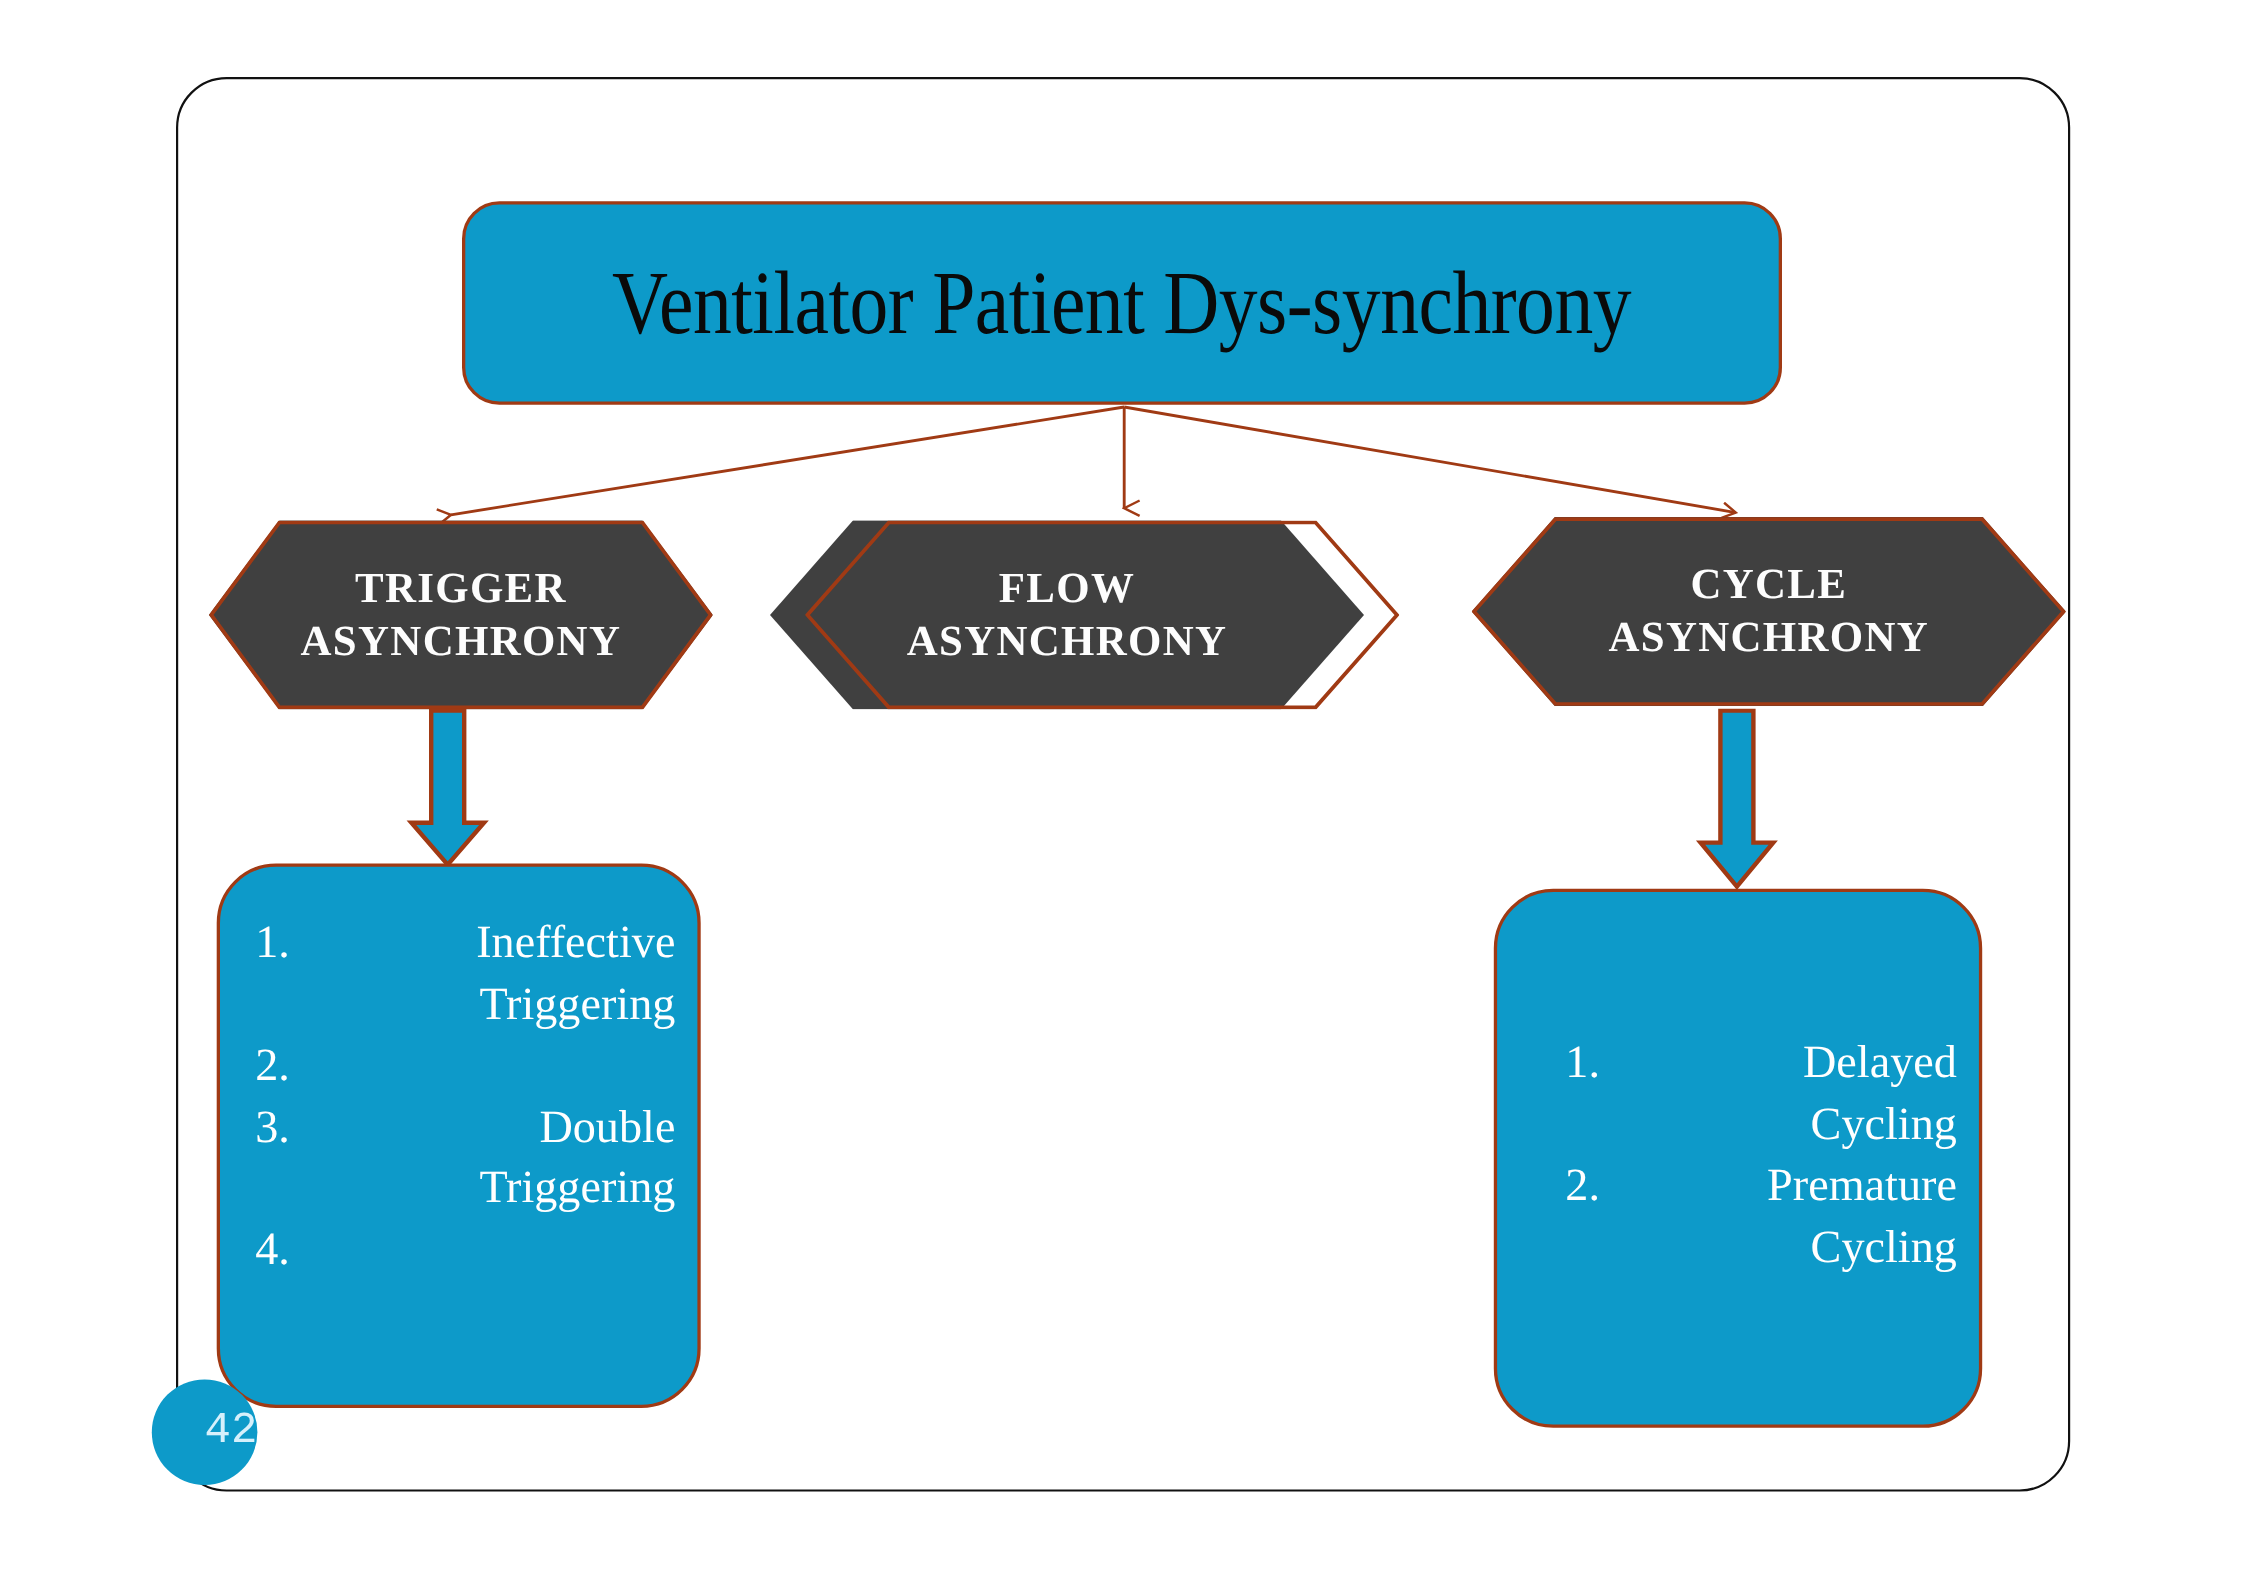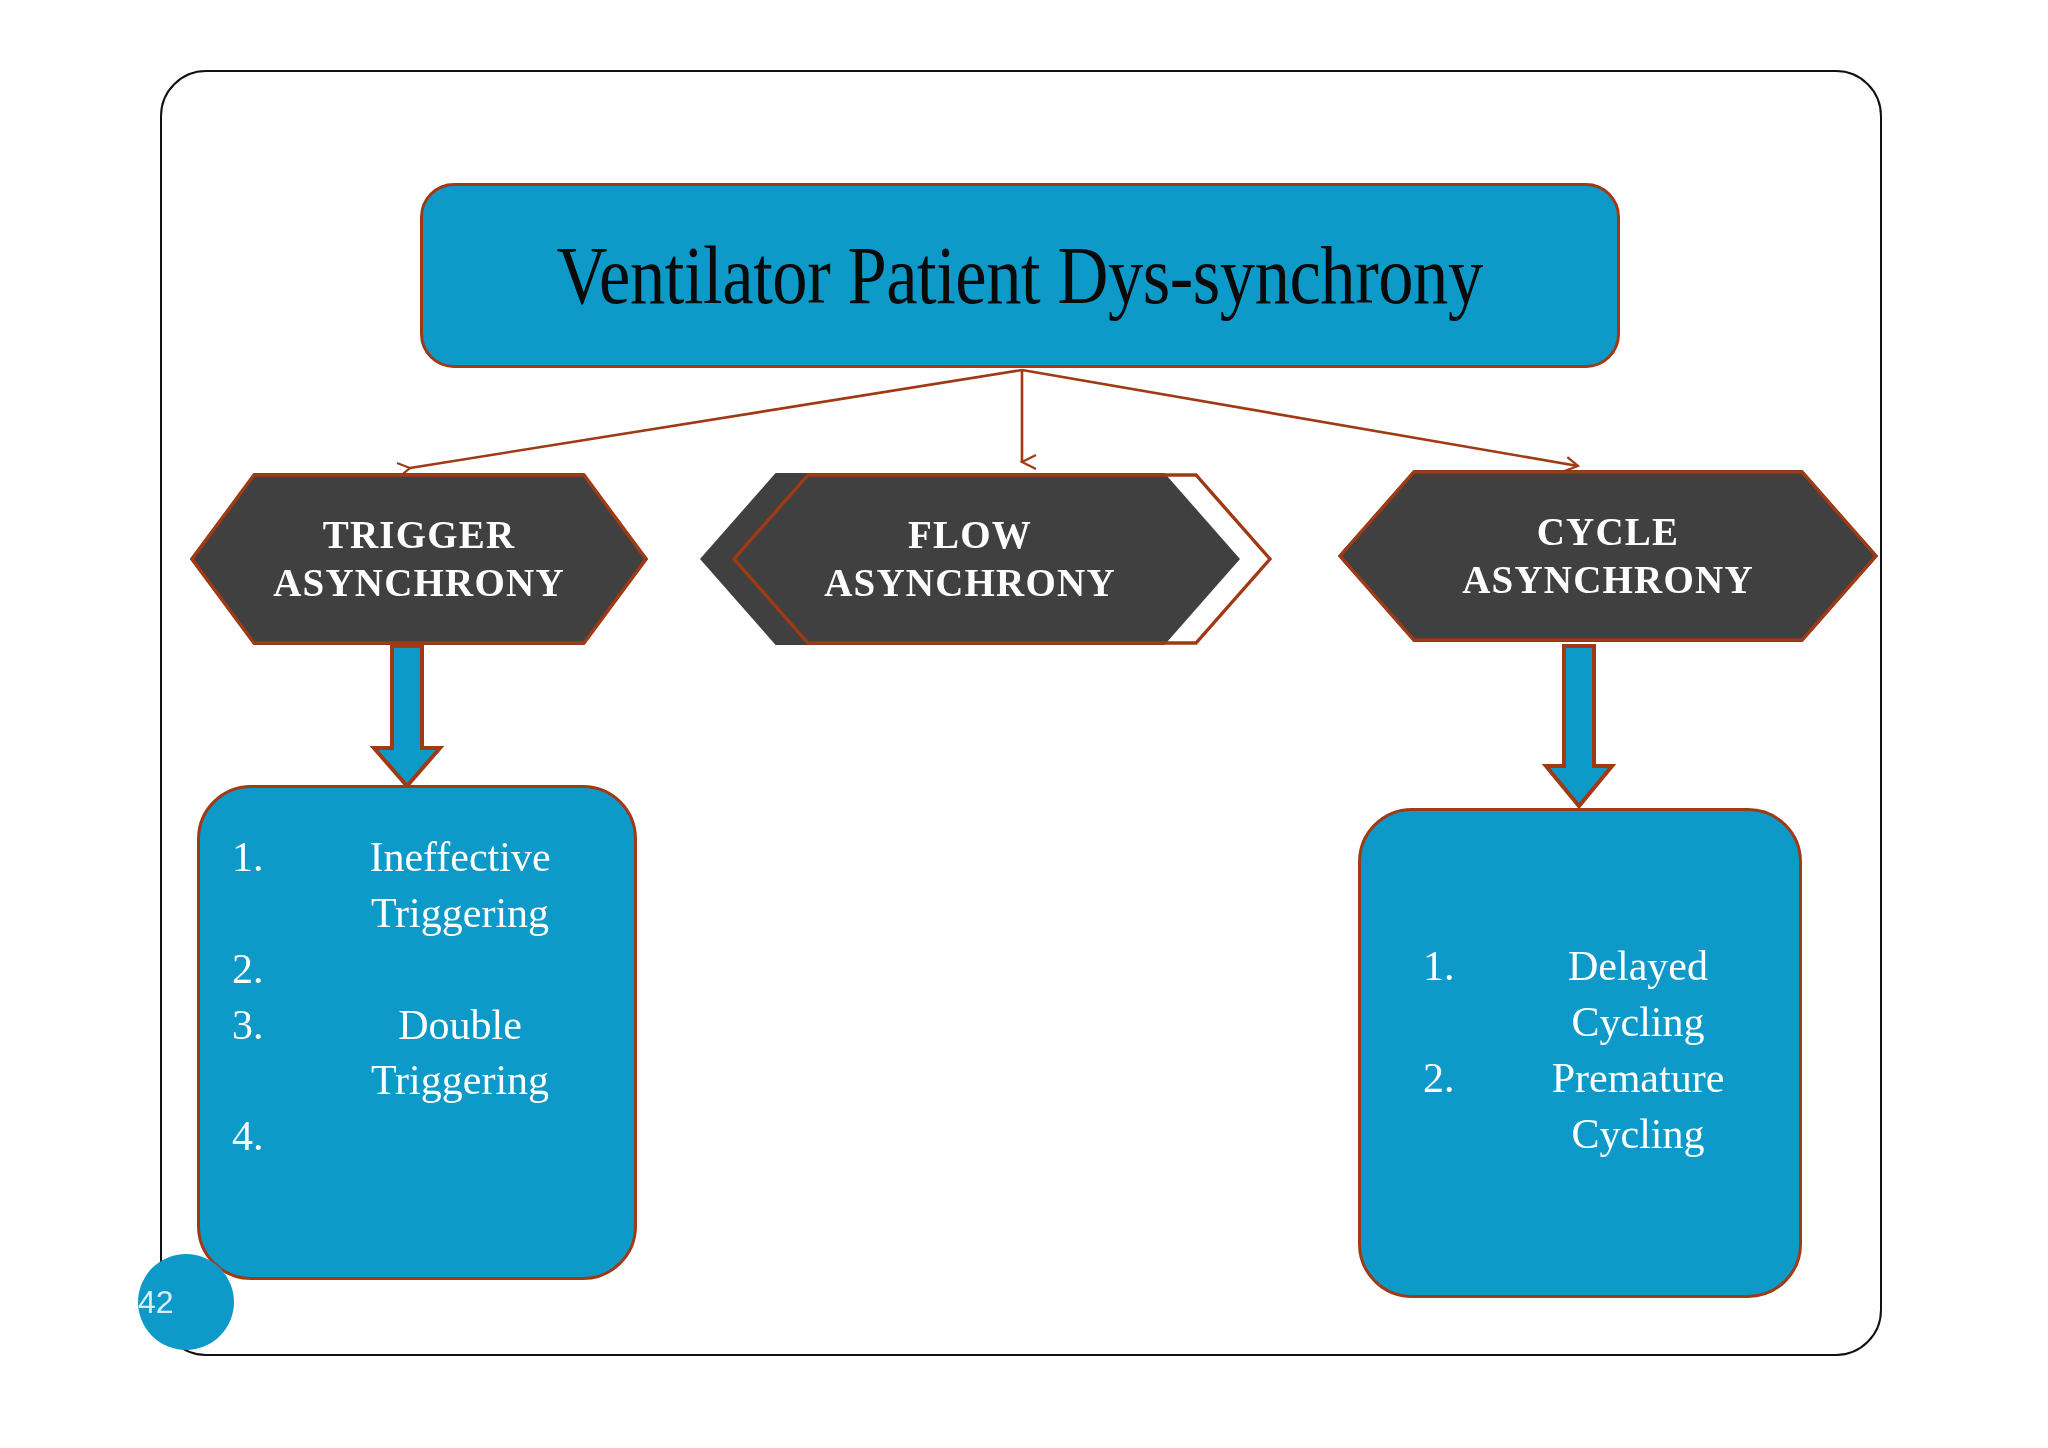--- a/index.html
+++ b/index.html
@@ -145,38 +145,38 @@
     margin-bottom: 0px;
   }
   .item-num {
     flex: 0 0 auto;
     width: 74px;
     text-align: left;
     white-space: nowrap;
   }
   .item-text {
     flex: 1 1 auto;
-    text-align: center;
+    text-align: right;
   }
 
   
   .page-badge {
     position: absolute;
     left: 138px;
     top: 1254px;
     width: 96px;
     height: 96px;
     border-radius: 50%;
     background: #0d9ac9;
     display: flex;
     align-items: center;
-    justify-content: flex-start;
+    justify-content: flex-end;
     color: #d6f0fb;
-    font-family: Liberation Sans, sans-serif;
-    font-size: 32px;
+    font-family: Liberation Mono, monospace;
+    font-size: 40px;
     line-height: 1;
   }
 </style>
 </head>
 <body>
 
 <div id="slide">
 
   <div class="slide-frame"></div>
 

